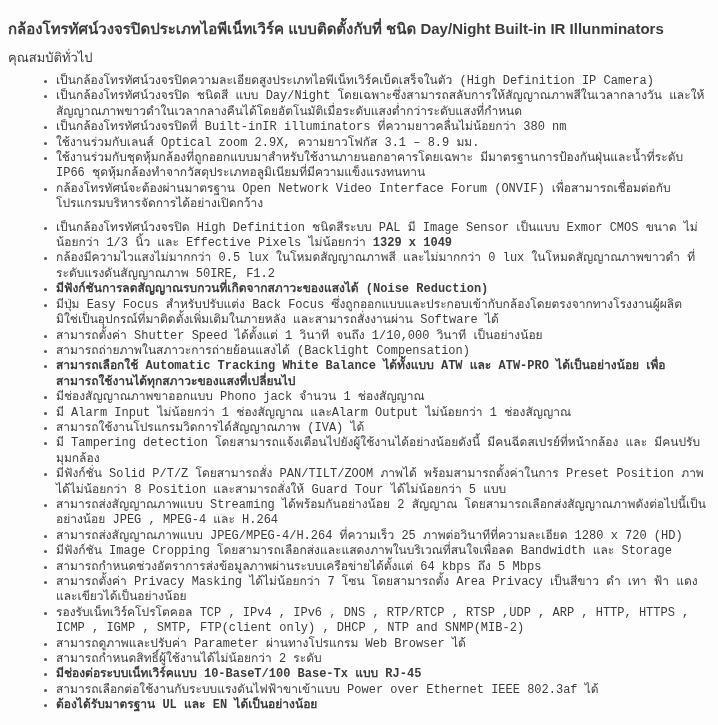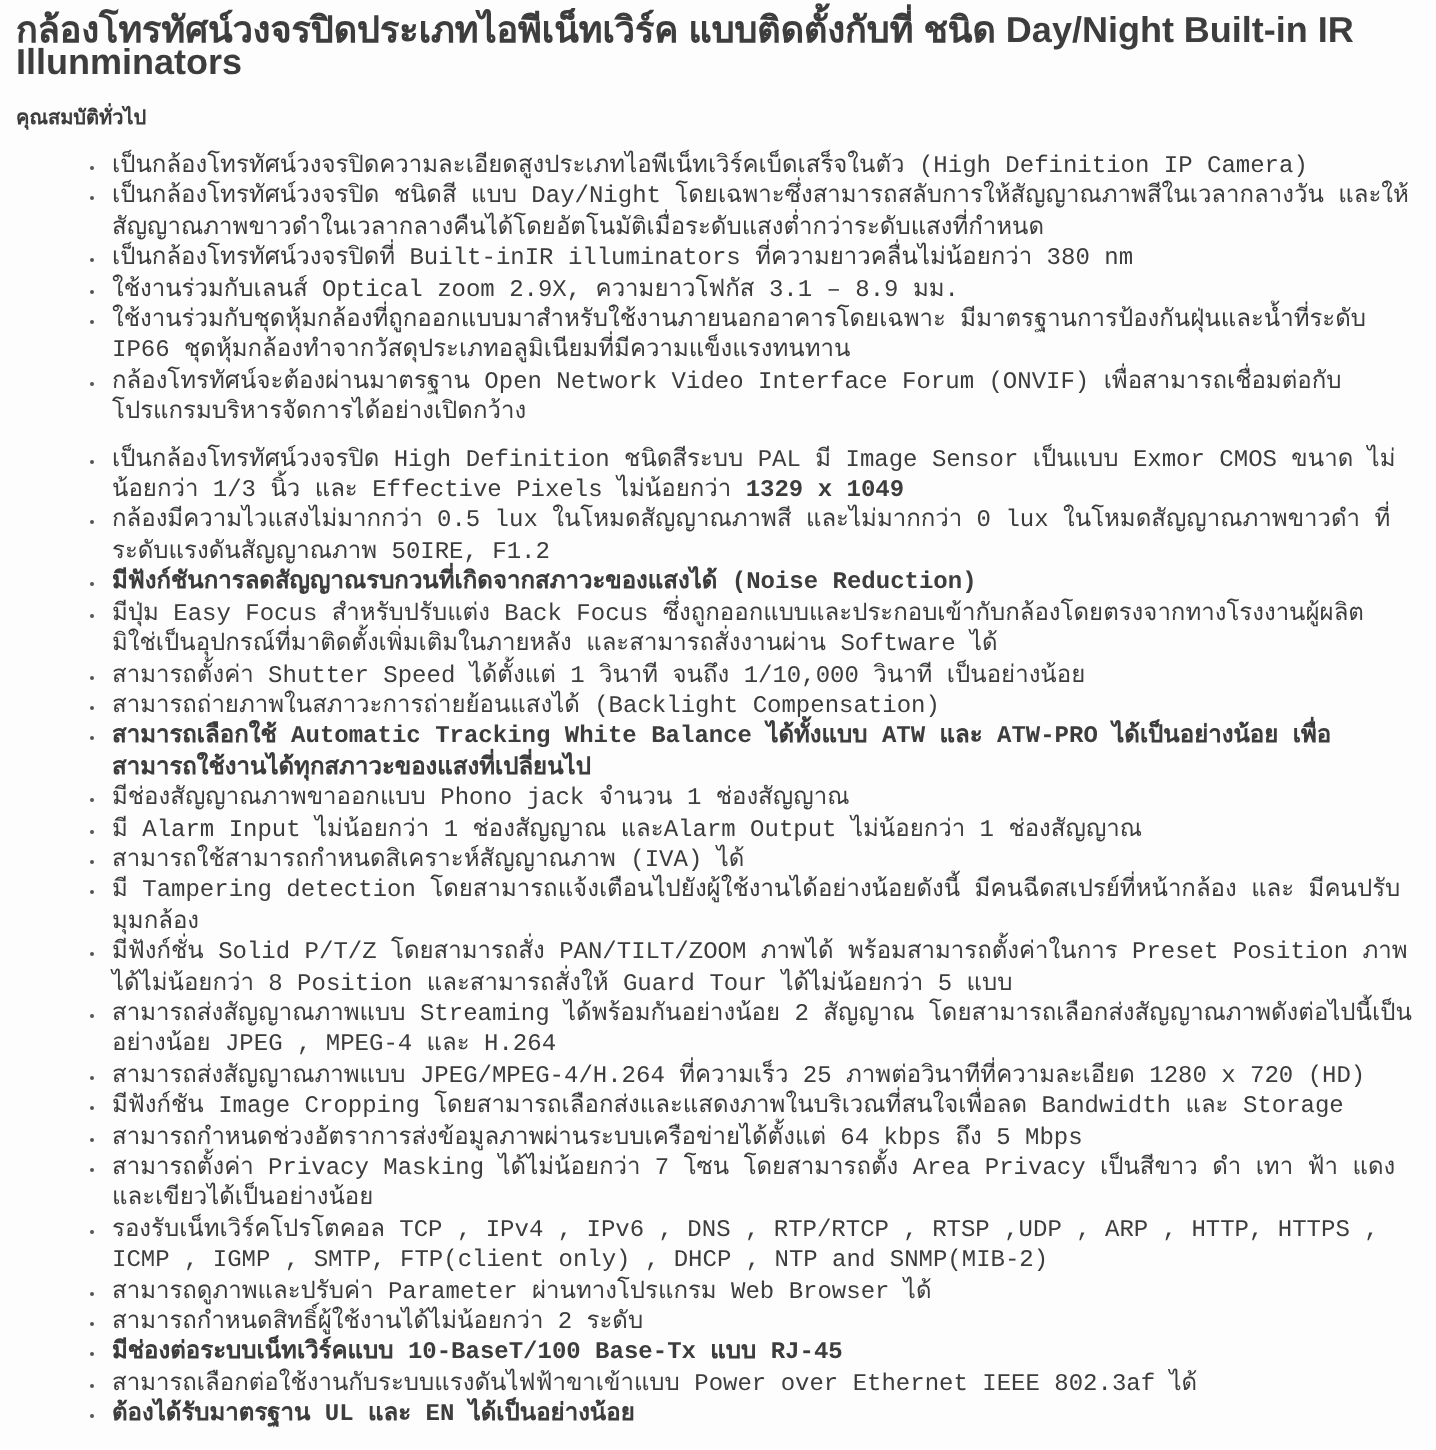--- a/index.html
+++ b/index.html
@@ -14,28 +14,28 @@
     font-family: "Liberation Sans", "DejaVu Sans", sans-serif;
     font-size: 12px;
     color: #3d3d3d;
   }
   .doc {
     padding: 5px 8px 0 8px;
     box-sizing: border-box;
     width: 718px;
   }
   .doc-title {
-    font-size: 18px;
+    font-size: 15px;
     font-weight: bold;
     line-height: 16px;
-    margin: 2px 0 0 0;
+    margin: 16px 0 0 0;
   }
   .section-heading {
-    font-size: 10px;
-    font-weight: bold;
+    font-size: 13px;
+    font-weight: normal;
     line-height: 16px;
     margin: 13px 0 0 0;
   }
   ul.spec-list {
     margin: 8px 0 0 0;
     padding: 0 4px 0 48px;
   }
   ul.spec-list li {
     line-height: 15.4px;
     margin: 0;
@@ -74,21 +74,21 @@
     <ul class="spec-list">
         <li><span>เป็นกล้องโทรทัศน์วงจรปิด High Definition ชนิดสีระบบ PAL มี Image Sensor เป็นแบบ Exmor CMOS ขนาด ไม่น้อยกว่า 1/3 นิ้ว และ Effective Pixels ไม่น้อยกว่า </span><span class="bold">1329 x 1049</span></li>
         <li><span>กล้องมีความไวแสงไม่มากกว่า 0.5 lux ในโหมดสัญญาณภาพสี และไม่มากกว่า 0 lux ในโหมดสัญญาณภาพขาวดำ ที่ระดับแรงดันสัญญาณภาพ 50IRE, F1.2</span></li>
         <li><span class="bold">มีฟังก์ชันการลดสัญญาณรบกวนที่เกิดจากสภาวะของแสงได้ (Noise Reduction)</span></li>
         <li><span>มีปุ่ม Easy Focus สำหรับปรับแต่ง Back Focus ซึ่งถูกออกแบบและประกอบเข้ากับกล้องโดยตรงจากทางโรงงานผู้ผลิต มิใช่เป็นอุปกรณ์ที่มาติดตั้งเพิ่มเติมในภายหลัง และสามารถสั่งงานผ่าน Software ได้</span></li>
         <li><span>สามารถตั้งค่า Shutter Speed ได้ตั้งแต่ 1 วินาที จนถึง 1/10,000 วินาที เป็นอย่างน้อย</span></li>
         <li><span>สามารถถ่ายภาพในสภาวะการถ่ายย้อนแสงได้ (Backlight Compensation)</span></li>
         <li><span class="bold">สามารถเลือกใช้ Automatic Tracking White Balance ได้ทั้งแบบ ATW และ ATW-PRO ได้เป็นอย่างน้อย เพื่อสามารถใช้งานได้ทุกสภาวะของแสงที่เปลี่ยนไป</span></li>
         <li><span>มีช่องสัญญาณภาพขาออกแบบ Phono jack  จำนวน 1 ช่องสัญญาณ</span></li>
         <li><span>มี Alarm Input ไม่น้อยกว่า 1 ช่องสัญญาณ และAlarm Output ไม่น้อยกว่า 1 ช่องสัญญาณ</span></li>
-        <li><span>สามารถใช้สามารถกำหนดสิเคราะห์สัญญาณภาพ (IVA) ได้</span></li>
+        <li><span>สามารถใช้งานโปรแกรมวิดการได์สัญญาณภาพ (IVA) ได้</span></li>
         <li><span>มี Tampering detection โดยสามารถแจ้งเตือนไปยังผู้ใช้งานได้อย่างน้อยดังนี้ มีคนฉีดสเปรย์ที่หน้ากล้อง และ มีคนปรับมุมกล้อง</span></li>
         <li><span>มีฟังก์ชั่น Solid P/T/Z โดยสามารถสั่ง PAN/TILT/ZOOM ภาพได้ พร้อมสามารถตั้งค่าในการ Preset Position ภาพได้ไม่น้อยกว่า 8 Position และสามารถสั่งให้ Guard Tour ได้ไม่น้อยกว่า 5 แบบ</span></li>
         <li><span>สามารถส่งสัญญาณภาพแบบ Streaming ได้พร้อมกันอย่างน้อย 2 สัญญาณ โดยสามารถเลือกส่งสัญญาณภาพดังต่อไปนี้เป็นอย่างน้อย JPEG , MPEG-4 และ H.264</span></li>
         <li><span>สามารถส่งสัญญาณภาพแบบ JPEG/MPEG-4/H.264 ที่ความเร็ว 25 ภาพต่อวินาทีที่ความละเอียด 1280 x 720 (HD)</span></li>
         <li><span>มีฟังก์ชัน Image Cropping โดยสามารถเลือกส่งและแสดงภาพในบริเวณที่สนใจเพื่อลด Bandwidth และ Storage</span></li>
         <li><span>สามารถกำหนดช่วงอัตราการส่งข้อมูลภาพผ่านระบบเครือข่ายได้ตั้งแต่ 64 kbps ถึง 5 Mbps</span></li>
         <li><span>สามารถตั้งค่า Privacy Masking ได้ไม่น้อยกว่า 7 โซน  โดยสามารถตั้ง Area Privacy เป็นสีขาว ดำ เทา ฟ้า แดง และเขียวได้เป็นอย่างน้อย</span></li>
         <li><span>รองรับเน็ทเวิร์คโปรโตคอล TCP , IPv4 , IPv6 , DNS , RTP/RTCP , RTSP ,UDP , ARP , HTTP, HTTPS ,  ICMP , IGMP ,  SMTP,  FTP(client only) ,  DHCP , NTP and SNMP(MIB-2)</span></li>
         <li><span>สามารถดูภาพและปรับค่า Parameter ผ่านทางโปรแกรม Web Browser ได้</span></li>
         <li><span>สามารถกำหนดสิทธิ์ผู้ใช้งานได้ไม่น้อยกว่า 2 ระดับ</span></li>

